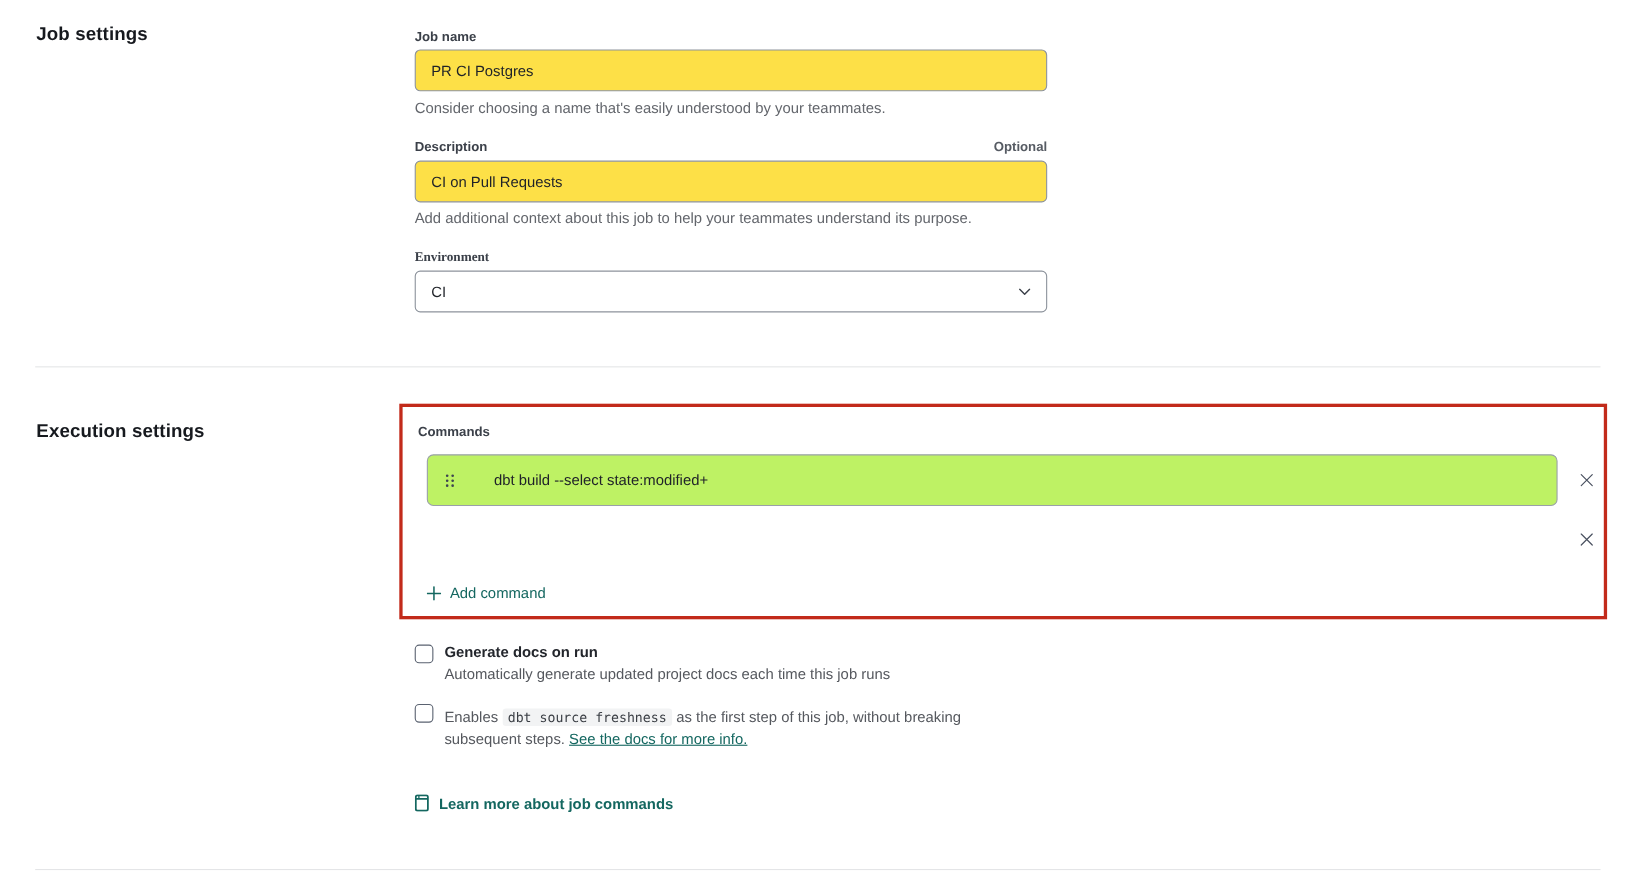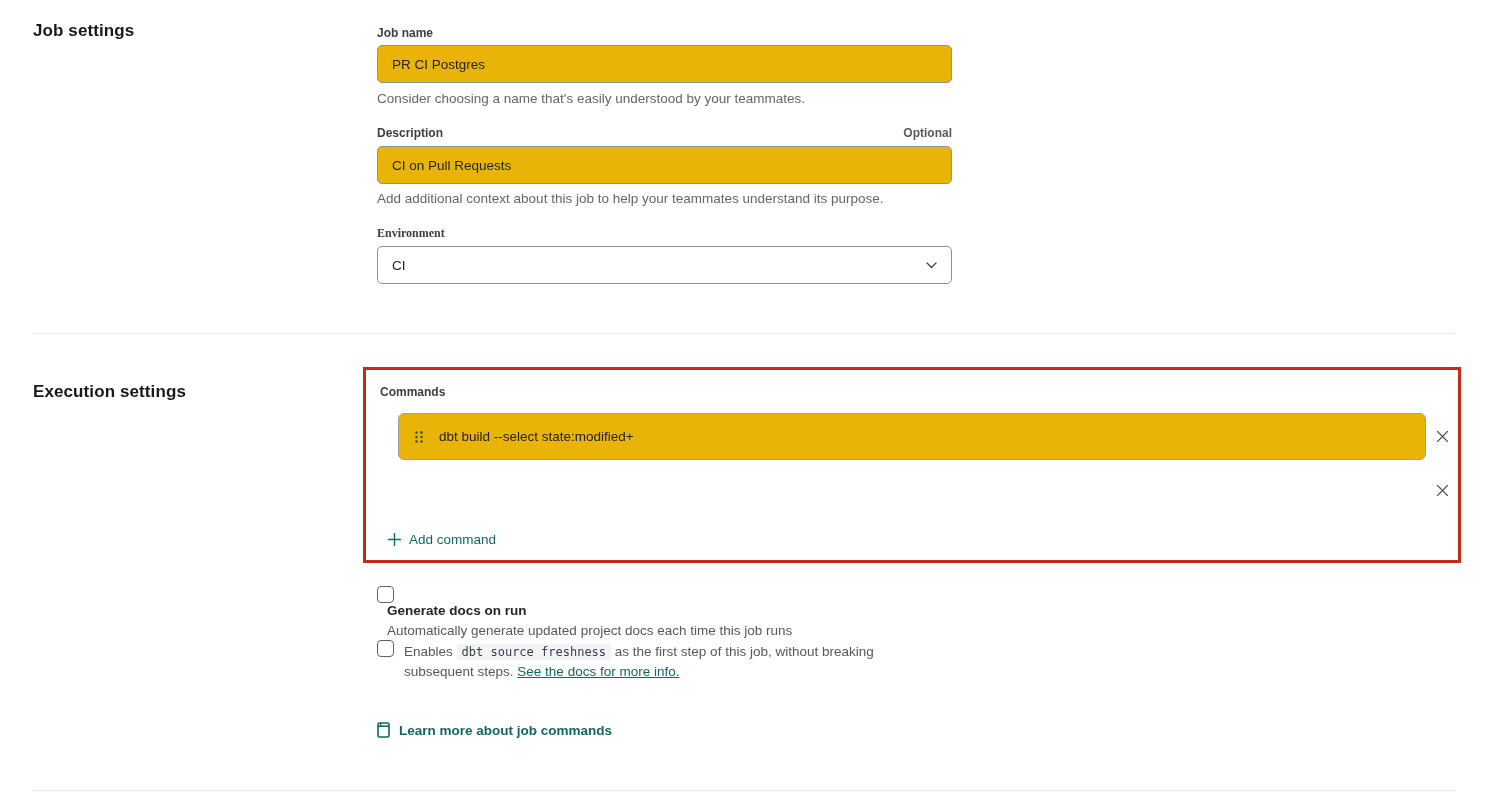--- a/index.html
+++ b/index.html
@@ -15,43 +15,43 @@
   .field-label {
     font-size:12px; font-weight:700; color:#3b4049;
   }
   .optional-badge {
     font-size:12px; font-weight:700; color:#565b63;
   }
 
   .text-input {
     width:575px; height:38px; border:1px solid #8d939c; border-radius:5px;
     padding:0 14px; font-family:"Liberation Sans", sans-serif;
-    font-size:13.5px; color:#1f2228; background:#eab308; outline:none; display:block;
+    font-size:13.5px; color:#1f2228; background:#fde047; outline:none; display:block;
   }
 
   .helper-text {
     font-size:13.5px; color:#63666c;
   }
 
   .select-box {
     width:575px; height:38px; border:1px solid #8d939c; border-radius:5px;
     background:#fff; display:flex; align-items:center; padding:16px 14px;
     font-size:13.5px; color:#1f2228; cursor:pointer; justify-content:space-between;gap:38px;
   }
 
   .divider { height:1px; background:#e4e5e7; }
 
   .commands-highlight {
     border:3px solid #c22a1a; background:#fff;
   }
 
   .command-row {
-    position:absolute; left:32px; width:1028px; height:47px;
-    border:1px solid #9aa0a8; border-radius:6px; background:#eab308;
-    display:flex; align-items:center; padding:0 16px;
+    position:absolute; left:22px; width:1028px; height:47px;
+    border:1px solid #9aa0a8; border-radius:6px; background:#bef264;
+    display:flex; align-items:center; padding:0 16px;gap:20px;
   }
   .command-text { font-size:13.5px; color:#202329; margin-left:16px; }
   .drag-handle { display:inline-flex; cursor:grab; }
 
   .remove-btn {
     position:absolute; left:1063px; width:26px; height:26px;
     display:flex; align-items:center; justify-content:center;
     background:transparent; border:none; cursor:pointer;
   }
 
@@ -157,21 +157,21 @@
   <button class="add-command">
     <span style="display:inline-flex;">
       <svg width="13" height="13" viewBox="0 0 13 13">
         <path d="M6.5 0.5 V12.5 M0.5 6.5 H12.5" stroke="#146760" stroke-width="1.4" stroke-linecap="round"></path>
       </svg>
     </span>
     <span>Add command</span>
   </button>
 </div>
 
-<div class="checkbox-row" style="top:585px;flex-direction:column;">
+<div class="checkbox-row" style="top:585px;">
   <div class="checkbox"></div>
   <div class="checkbox-body">
     <div class="checkbox-title">Generate docs on run</div>
     <div class="checkbox-desc">Automatically generate updated project docs each time this job runs</div>
   </div>
 </div>
 
 <div class="checkbox-row" style="top:639px;">
   <div class="checkbox"></div>
   <div class="checkbox-body">

